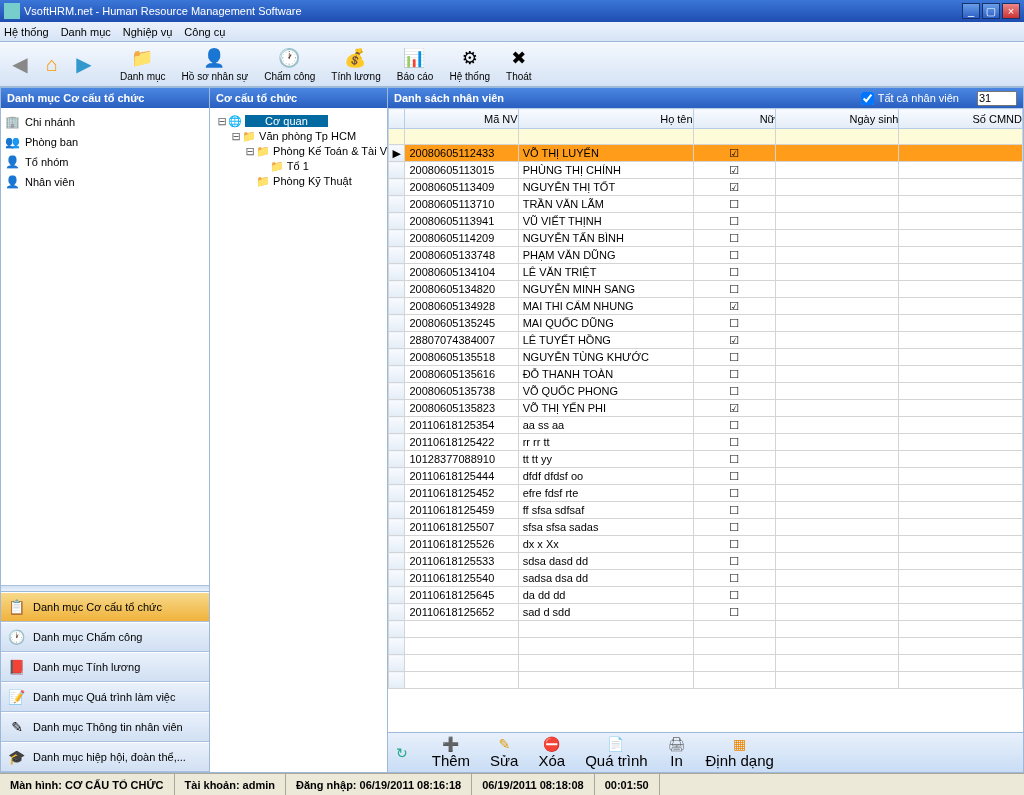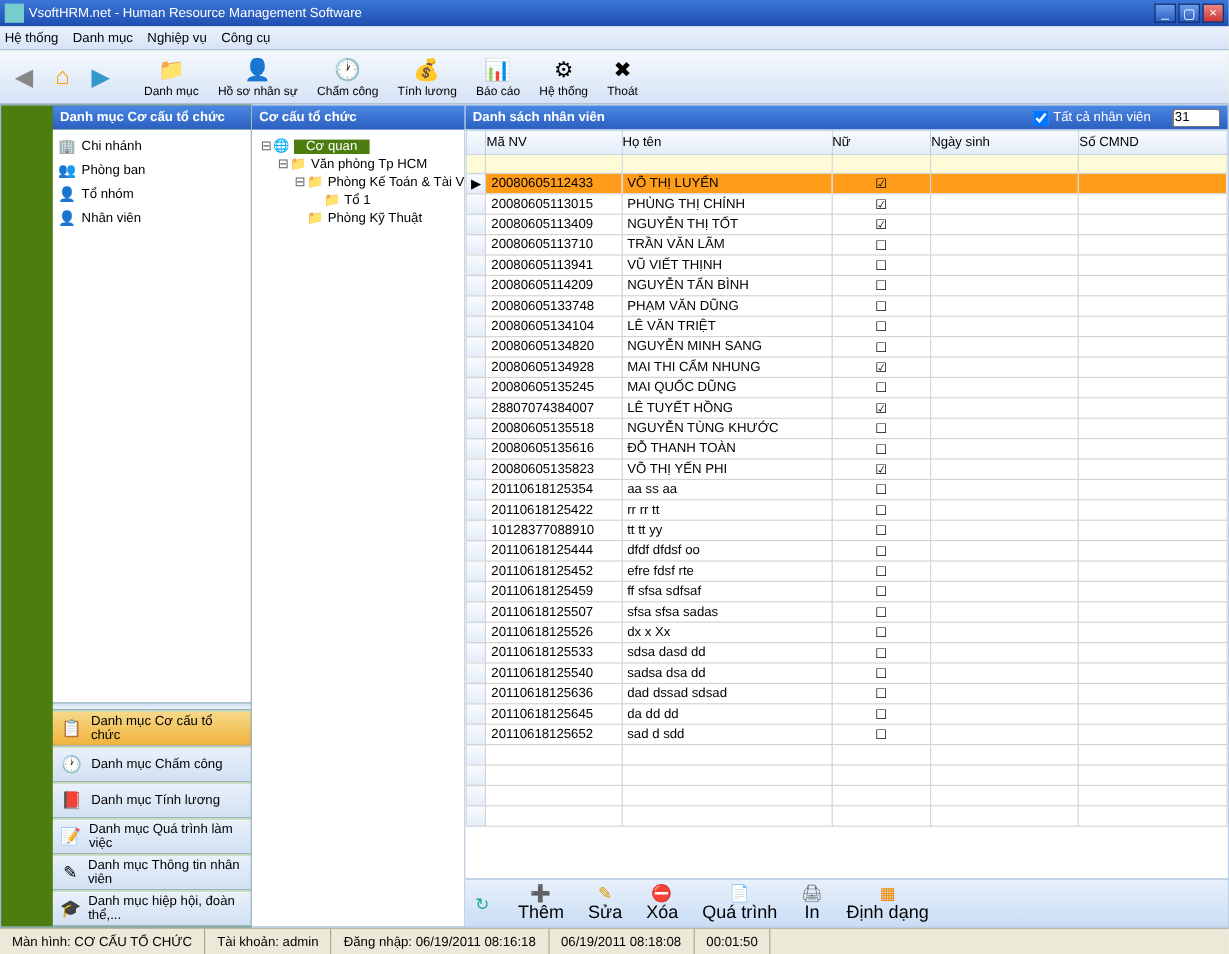--- a/index.html
+++ b/index.html
@@ -10,53 +10,53 @@
 .titlebar .btn { width:18px; height:16px; background:linear-gradient(#6a9ee8,#2b5fc4); border:1px solid #15316e; display:flex; align-items:center; justify-content:center; color:#fff; cursor:pointer; }
 .titlebar .btn.close { background:linear-gradient(#e88,#c33); }
 .menubar { height:20px; background:linear-gradient(#eaf1fb,#d7e4f7); display:flex; align-items:center; padding:0 4px; gap:12px; border-bottom:1px solid #9db8d8; }
 .menubar span { cursor:pointer; }
 .toolbar { height:45px; background:linear-gradient(#f5f9fe,#d5e3f5); display:flex; align-items:center; padding:2px 6px; gap:4px; border-bottom:1px solid #9db8d8; }
 .tbtn { display:flex; flex-direction:column; align-items:center; justify-content:center; padding:2px 6px; cursor:pointer; }
 .tbtn .ic { width:24px; height:24px; display:flex; align-items:center; justify-content:center; font-size:18px; }
 .tbtn .lbl { font-size:10px; margin-top:1px; }
 .navbtn { width:28px; height:28px; display:flex; align-items:center; justify-content:center; font-size:20px; cursor:pointer; }
 .main { display:flex; height:686px; }
-.leftcol { width:210px; display:flex; flex-direction:column; border:1px solid #9db8d8; background:#4d7c0f;padding-left:43px; }
+.leftcol { width:210px; display:flex; flex-direction:column; border:1px solid #9db8d8; background:#eab308; }
 .panel-hdr { height:20px; background:linear-gradient(#4a87e2,#2a5fc0); color:#fff; font-weight:bold; display:flex; align-items:center; padding:0 6px; }
 .tree-area { flex:1; background:#fff; padding:4px; overflow:auto; }
 .tree-item { display:flex; align-items:center; gap:4px; padding:2px 0; cursor:pointer; }
 .tree-item .ic { width:16px; height:16px; display:inline-flex; align-items:center; justify-content:center; font-size:12px; }
 .sidenav { border-top:1px solid #9db8d8; }
 .sidenav-item { height:30px; background:linear-gradient(#eaf1fb,#d1e0f3); border-top:1px solid #fff; border-bottom:1px solid #a8c0dd; display:flex; align-items:center; padding:0 6px; gap:6px; cursor:pointer; }
 .sidenav-item.active { background:linear-gradient(#f7d98a,#f0b23c); }
 .sidenav-item .ic { width:20px; height:20px; display:inline-flex; align-items:center; justify-content:center; font-size:14px; }
 .midcol { width:178px; border:1px solid #9db8d8; border-left:none; background:#fff; display:flex; flex-direction:column; }
 .orgtree { flex:1; padding:6px; overflow:auto; }
 .node { white-space:nowrap; padding:1px 0; cursor:pointer; }
 .node .exp { display:inline-block; width:12px; text-align:center; color:#666; }
 .node .ic { display:inline-block; width:14px; text-align:center; }
-.node.sel span.lbl { background:#4d7c0f; color:#fff; padding:0 10px; }
+.node.sel span.lbl { background:#0369a1; color:#fff; padding:0 20px; }
 .rightcol { flex:1; display:flex; flex-direction:column; border:1px solid #9db8d8; border-left:none; background:#fff; }
 .rhdr { height:20px; background:linear-gradient(#4a87e2,#2a5fc0); color:#fff; font-weight:bold; display:flex; align-items:center; padding:0 6px; }
 .rhdr .chk { margin-left:auto; display:flex; align-items:center; gap:4px; font-weight:normal; }
 .rhdr input[type=text] { width:40px; height:15px; margin-left:18px; }
 .grid-wrap { flex:1; overflow:auto; background:#fff; }
 table.grid { border-collapse:collapse; width:100%; }
-table.grid th { background:linear-gradient(#f8fbff,#e3ecf7); border:1px solid #b8cde6; height:20px; font-weight:normal; text-align:left; position:sticky; top:0; }
+table.grid th { background:linear-gradient(#f8fbff,#e3ecf7); border:1px solid #b8cde6; height:20px; font-weight:normal; text-align:right; position:sticky; top:0; }
 table.grid td { border:1px solid #d4d4d4; height:17px; padding:0 4px; overflow:hidden; }
 table.grid tr.selrow { background:#ff9c1a; }
 table.grid tr.filterrow td { background:#fefbd8; height:16px; }
 table.grid td.rowhdr { width:16px; background:linear-gradient(#f8fbff,#e3ecf7); text-align:center; padding:0; }
 table.grid td.chk { text-align:center; }
 .btm-toolbar { height:40px; background:linear-gradient(#e8f0fb,#c9ddf5); border-top:1px solid #9db8d8; display:flex; align-items:center; padding:0 8px; gap:4px; }
 .btm-toolbar .tb { display:flex; flex-direction:column; align-items:center; padding:2px 10px; cursor:pointer; }
 .btm-toolbar .tb .ic { font-size:14px; }
 .btm-toolbar .tb .lb { font-size:15px; }
 .status { height:22px; background:#ece9d8; border-top:1px solid #aca899; display:flex; align-items:center; }
-.status .cell { padding:0 10px; border-right:1px solid #aca899; height:100%; display:flex; align-items:center; }
+.status .cell { padding:0 10px; border-right:1px solid #aca899; height:100%; display:flex; align-items:center;font-weight:bold; }
 </style>
 </head>
 <body>
 
 <div class="titlebar">
   <div class="icon"></div>
   <span>VsoftHRM.net - Human Resource Management Software</span>
   <div class="btns">
     <div class="btn">_</div>
     <div class="btn">▢</div>
@@ -306,20 +306,28 @@
             <tr>
               <td class="rowhdr"></td>
               <td>20080605135616</td>
               <td>ĐỖ THANH TOÀN</td>
               <td class="chk">☐</td>
               <td></td>
               <td></td>
             </tr>
             <tr>
               <td class="rowhdr"></td>
+              <td>20080605135738</td>
+              <td>VÕ QUỐC PHONG</td>
+              <td class="chk">☐</td>
+              <td></td>
+              <td></td>
+            </tr>
+            <tr>
+              <td class="rowhdr"></td>
               <td>20080605135823</td>
               <td>VÕ THỊ YẾN PHI</td>
               <td class="chk">☑</td>
               <td></td>
               <td></td>
             </tr>
             <tr>
               <td class="rowhdr"></td>
               <td>20110618125354</td>
               <td>aa ss aa</td>
@@ -388,28 +396,20 @@
               <td>20110618125533</td>
               <td>sdsa dasd dd</td>
               <td class="chk">☐</td>
               <td></td>
               <td></td>
             </tr>
             <tr>
               <td class="rowhdr"></td>
               <td>20110618125540</td>
               <td>sadsa dsa dd</td>
-              <td class="chk">☐</td>
-              <td></td>
-              <td></td>
-            </tr>
-            <tr>
-              <td class="rowhdr"></td>
-              <td>20110618125636</td>
-              <td>dad dssad sdsad</td>
               <td class="chk">☐</td>
               <td></td>
               <td></td>
             </tr>
             <tr>
               <td class="rowhdr"></td>
               <td>20110618125645</td>
               <td>da dd dd</td>
               <td class="chk">☐</td>
               <td></td>

